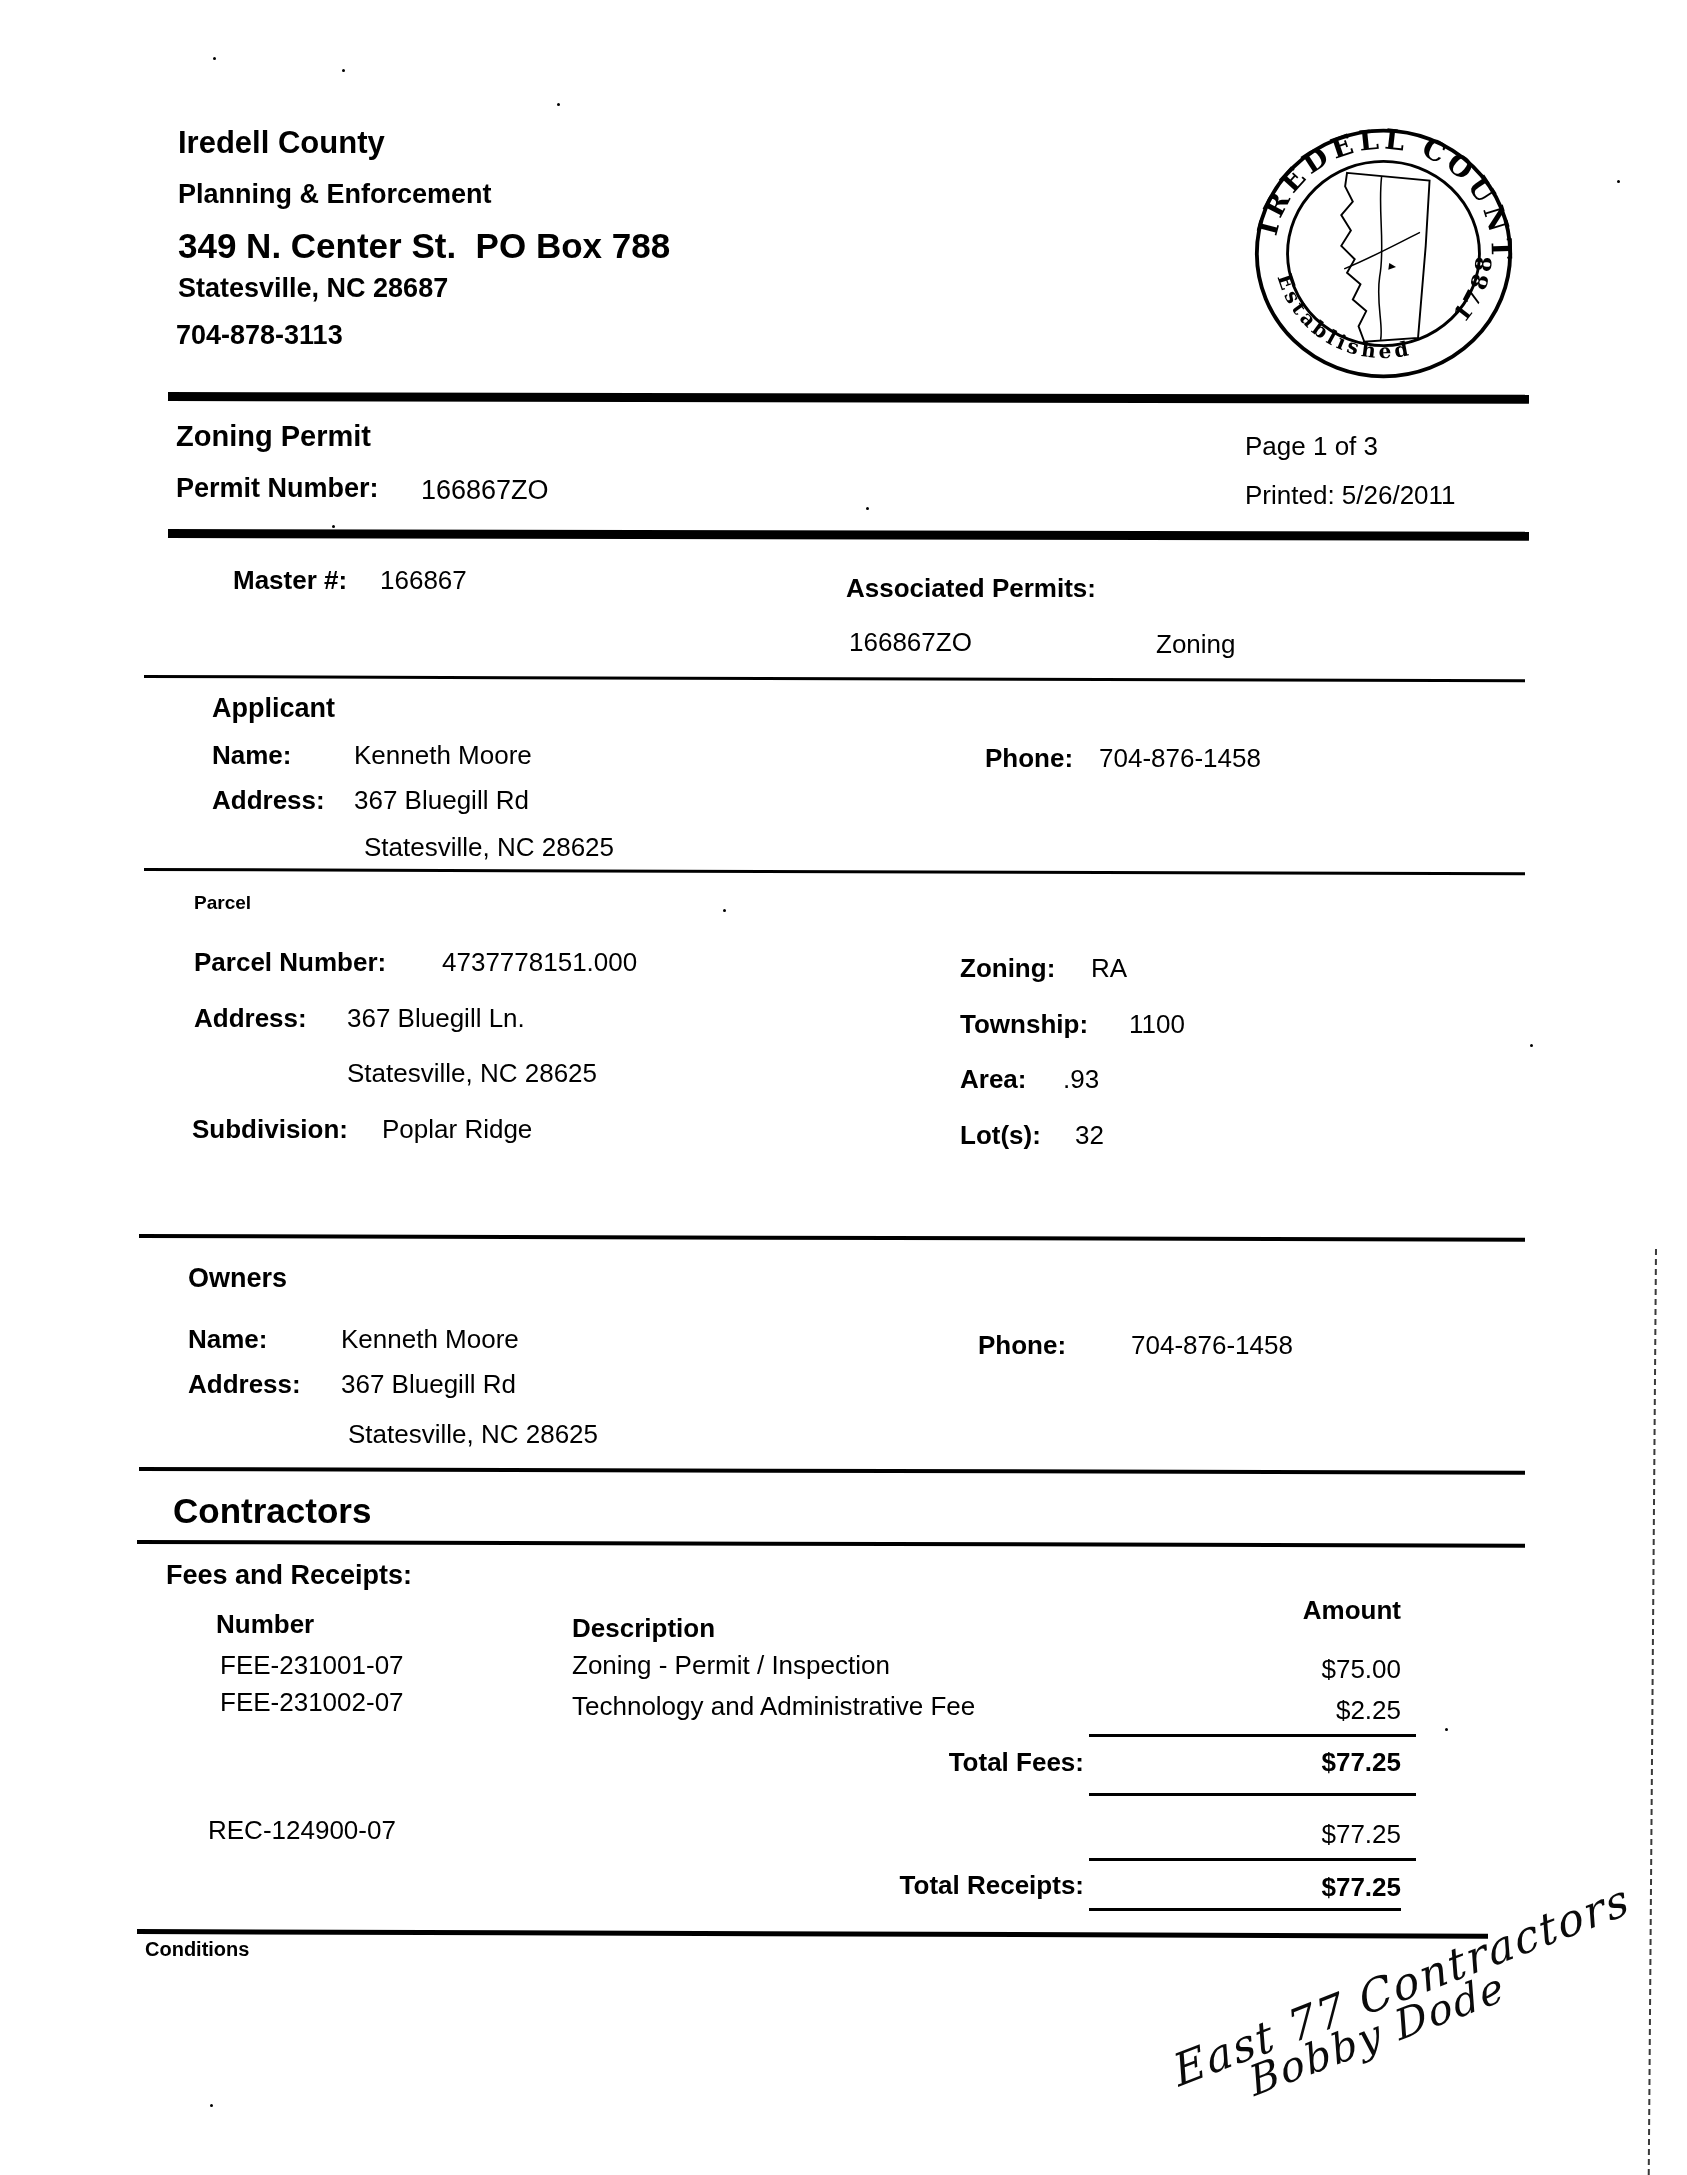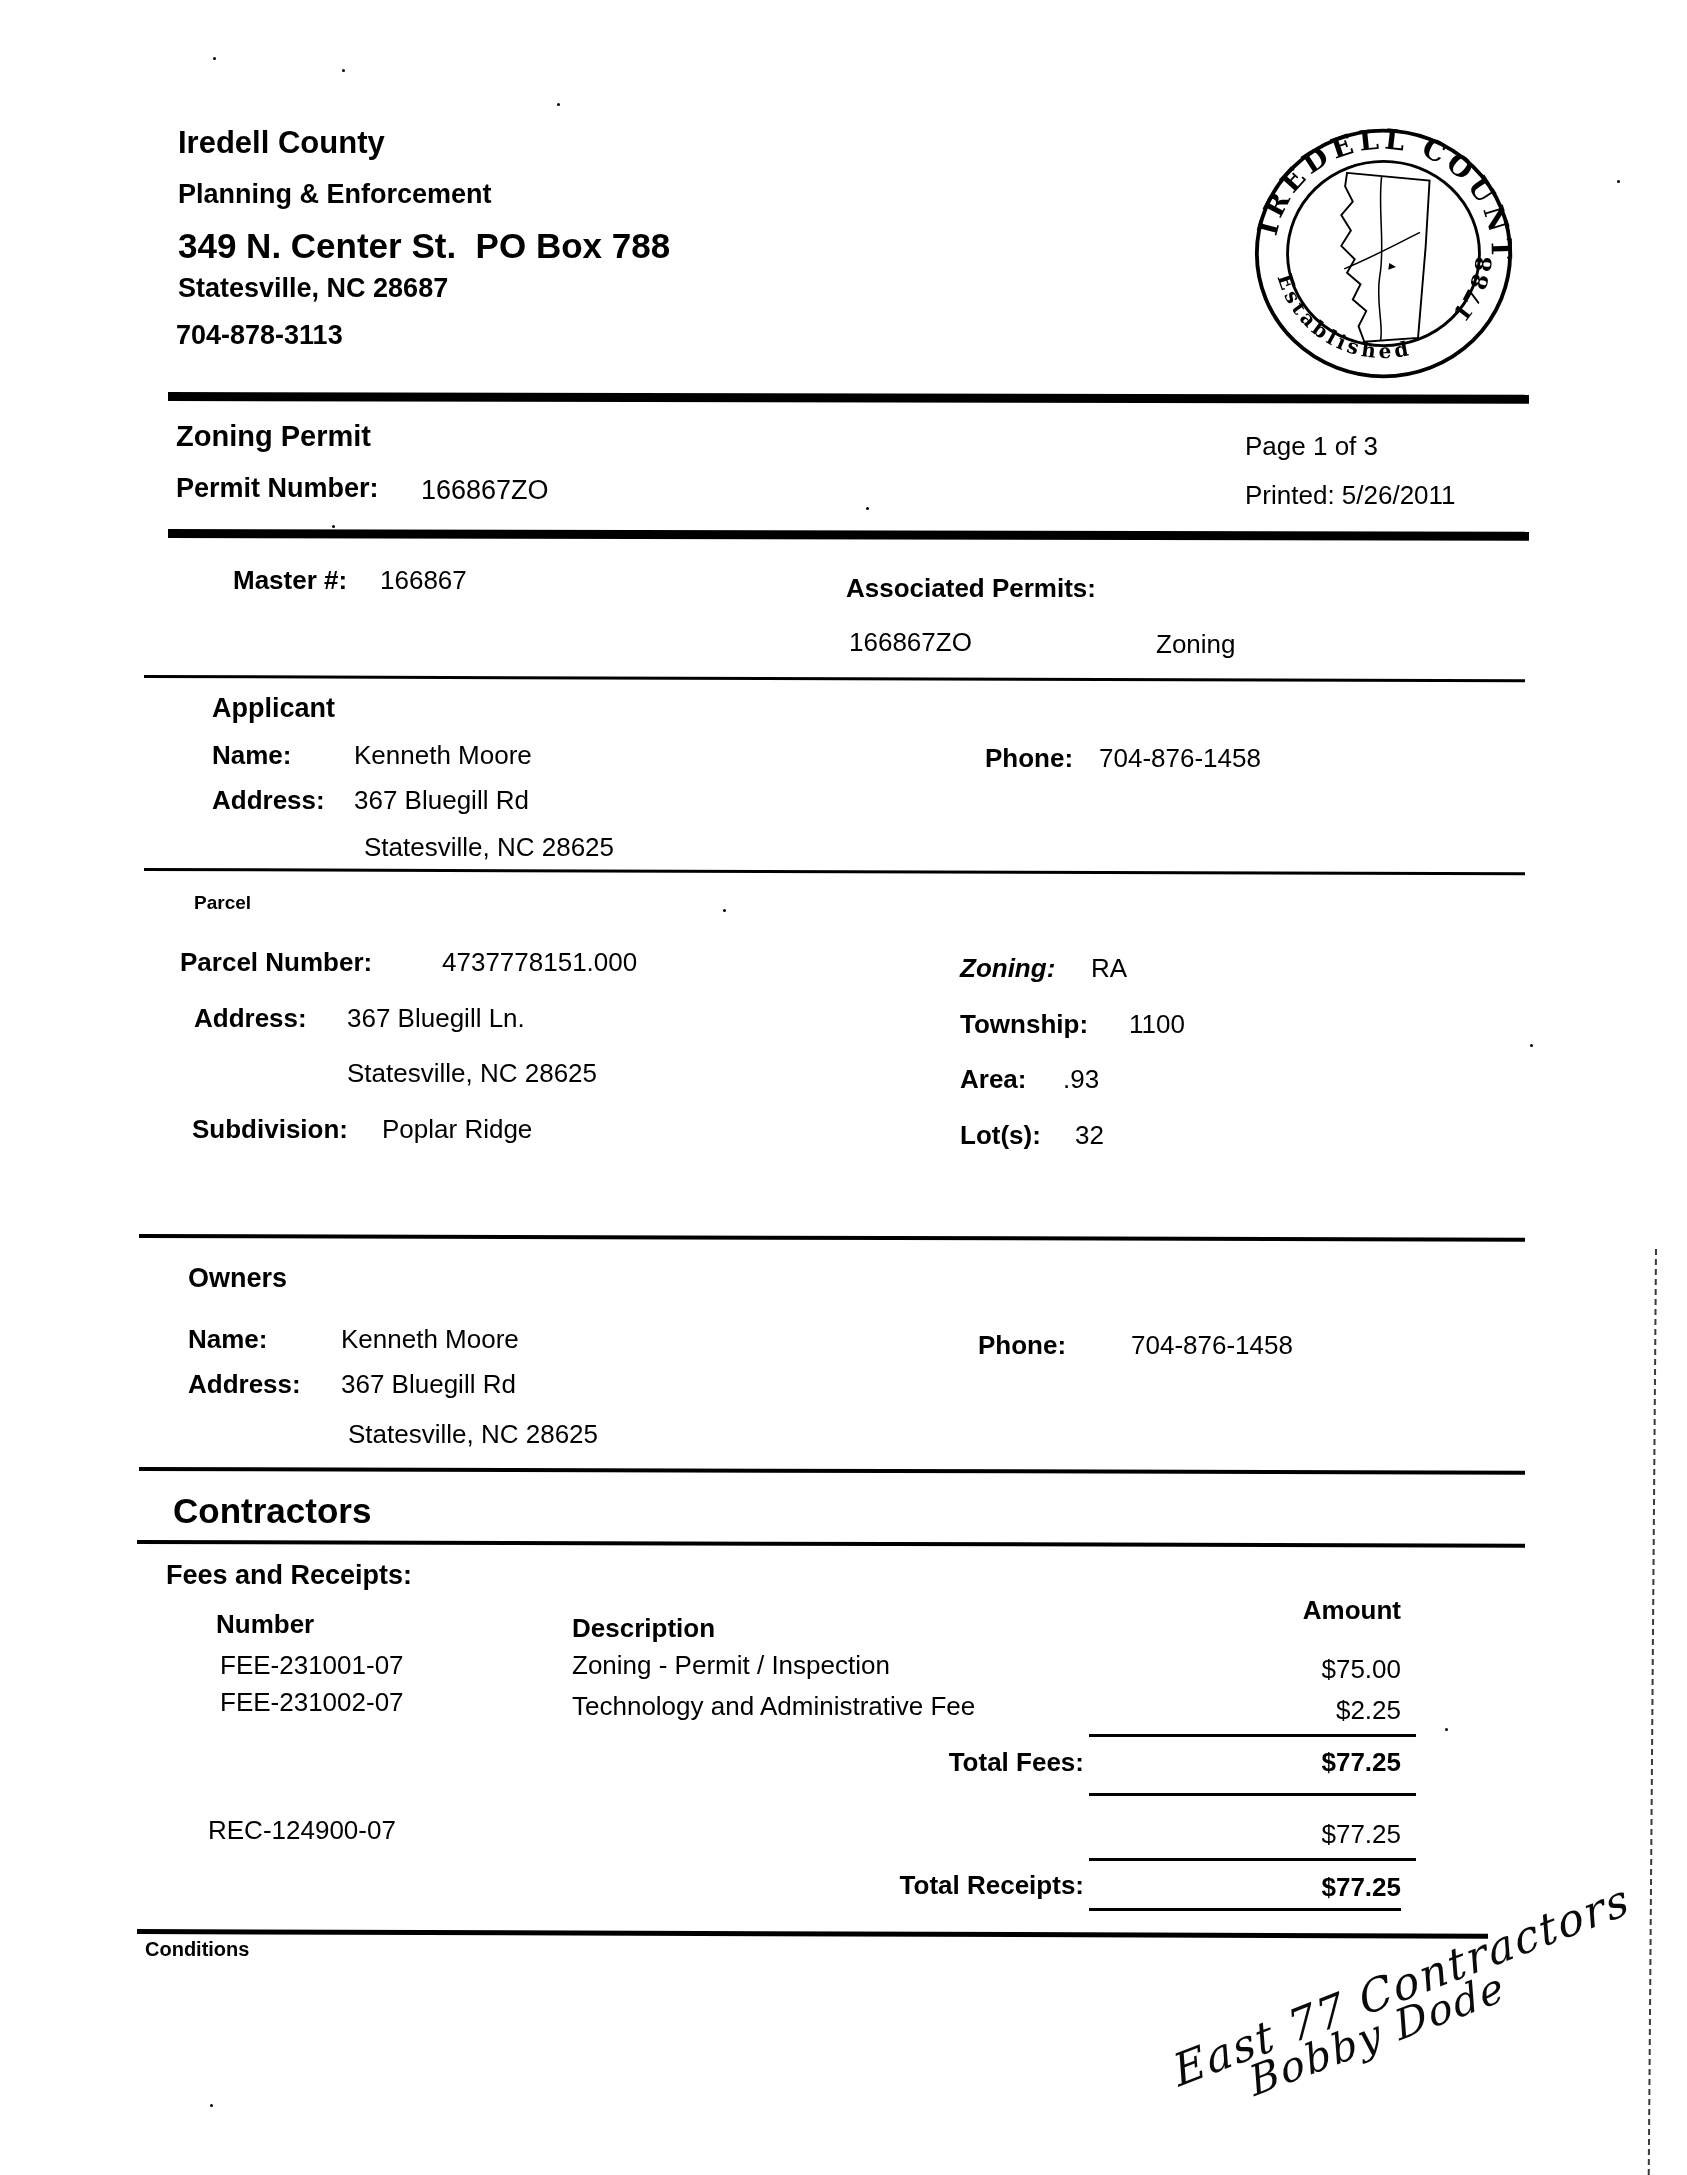--- a/index.html
+++ b/index.html
@@ -86,23 +86,23 @@
   <div class="t b" style="left:212px;top:741px;">Name:</div>
   <div class="t" style="left:354px;top:741px;">Kenneth Moore</div>
   <div class="t b" style="left:985px;top:744px;">Phone:</div>
   <div class="t" style="left:1099px;top:744px;">704-876-1458</div>
   <div class="t b" style="left:212px;top:786px;">Address:</div>
   <div class="t" style="left:354px;top:786px;">367 Bluegill Rd</div>
   <div class="t" style="left:364px;top:833px;">Statesville, NC 28625</div>
 
   <div class="r" style="left:144px;top:868px;width:1381px;height:3px;transform:rotate(0.18deg);"></div>
   <div class="t b" style="left:194px;top:892px;font-size:19px;">Parcel</div>
-  <div class="t b" style="left:180px;top:948px;">Parcel Number:</div>
+  <div class="t b" style="left:194px;top:948px;">Parcel Number:</div>
   <div class="t" style="left:442px;top:948px;text-align:center;">4737778151.000</div>
-  <div class="t b" style="left:960px;top:954px;font-style:italic;">Zoning:</div>
+  <div class="t b" style="left:960px;top:954px;">Zoning:</div>
   <div class="t" style="left:1091px;top:954px;">RA</div>
   <div class="t b" style="left:194px;top:1004px;">Address:</div>
   <div class="t" style="left:347px;top:1004px;">367 Bluegill Ln.</div>
   <div class="t b" style="left:960px;top:1010px;">Township:</div>
   <div class="t" style="left:1129px;top:1010px;">1100</div>
   <div class="t" style="left:347px;top:1059px;">Statesville, NC 28625</div>
   <div class="t b" style="left:960px;top:1065px;">Area:</div>
   <div class="t" style="left:1063px;top:1065px;">.93</div>
   <div class="t b" style="left:192px;top:1115px;">Subdivision:</div>
   <div class="t" style="left:382px;top:1115px;">Poplar Ridge</div>

